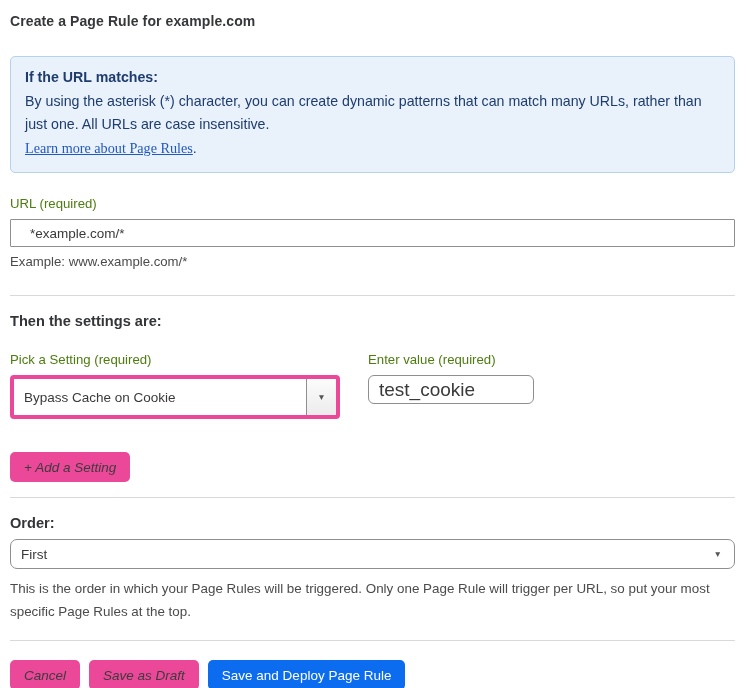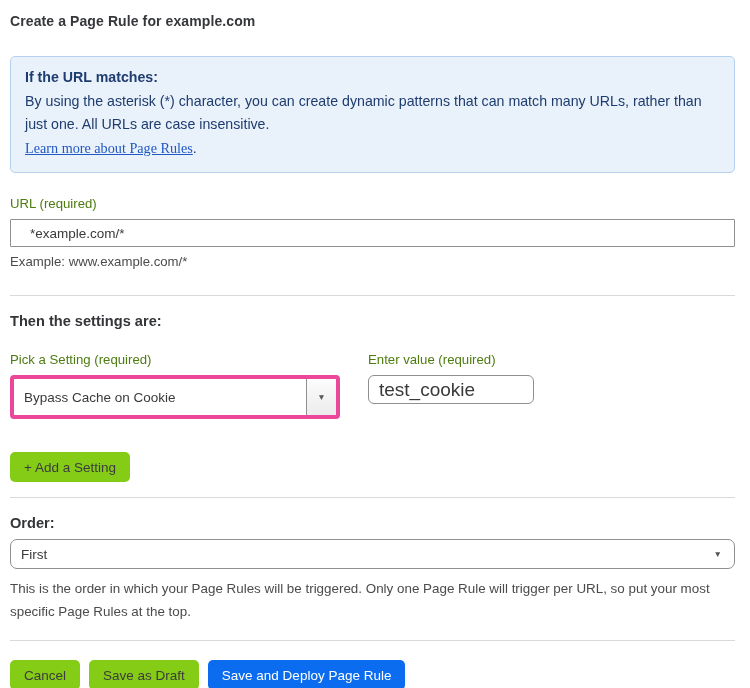--- a/index.html
+++ b/index.html
@@ -135,21 +135,21 @@
     justify-content: center;
     height: 30px;
     padding: 0 14px;
     border: none;
     border-radius: 5px;
     font-family: "Liberation Sans", sans-serif;
     font-size: 13.5px;
     cursor: pointer;
     white-space: nowrap;
   }
-  .btn-gray { background: #84cc16; color: #3c3c3c; }
+  .btn-gray { background: #ec4899; color: #3c3c3c; font-style: italic; }
   .btn-blue { background: #0b6cf0; color: #ffffff; }
 
   .add-setting-btn { margin-top: 33px; }
 
   .divider-after-add { margin-top: 15px; }
 
   .full-select {
     margin-top: 8px;
     position: relative;
     width: 100%;

